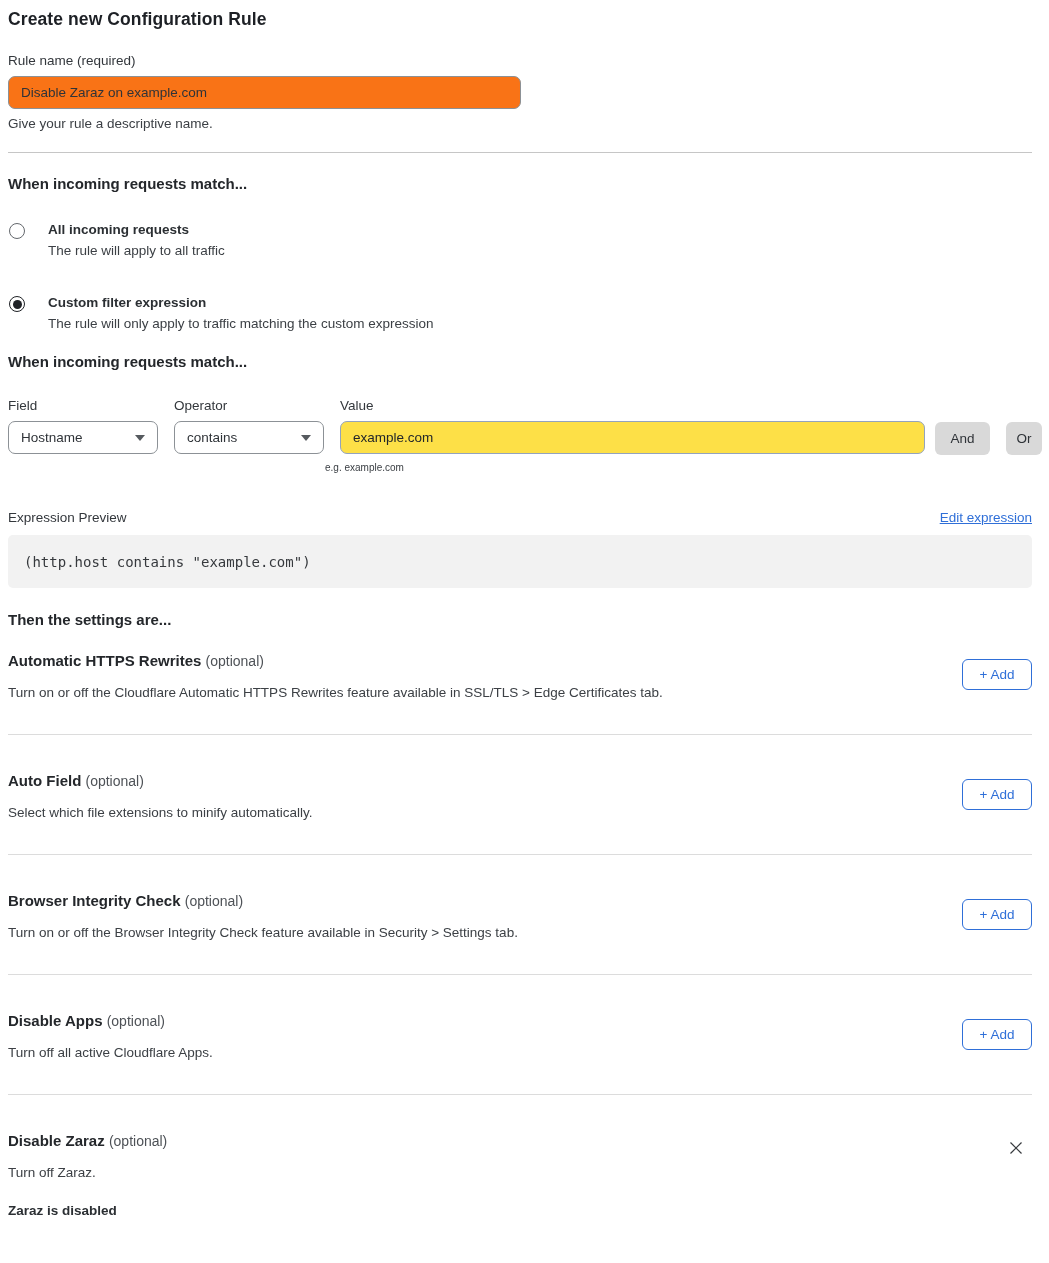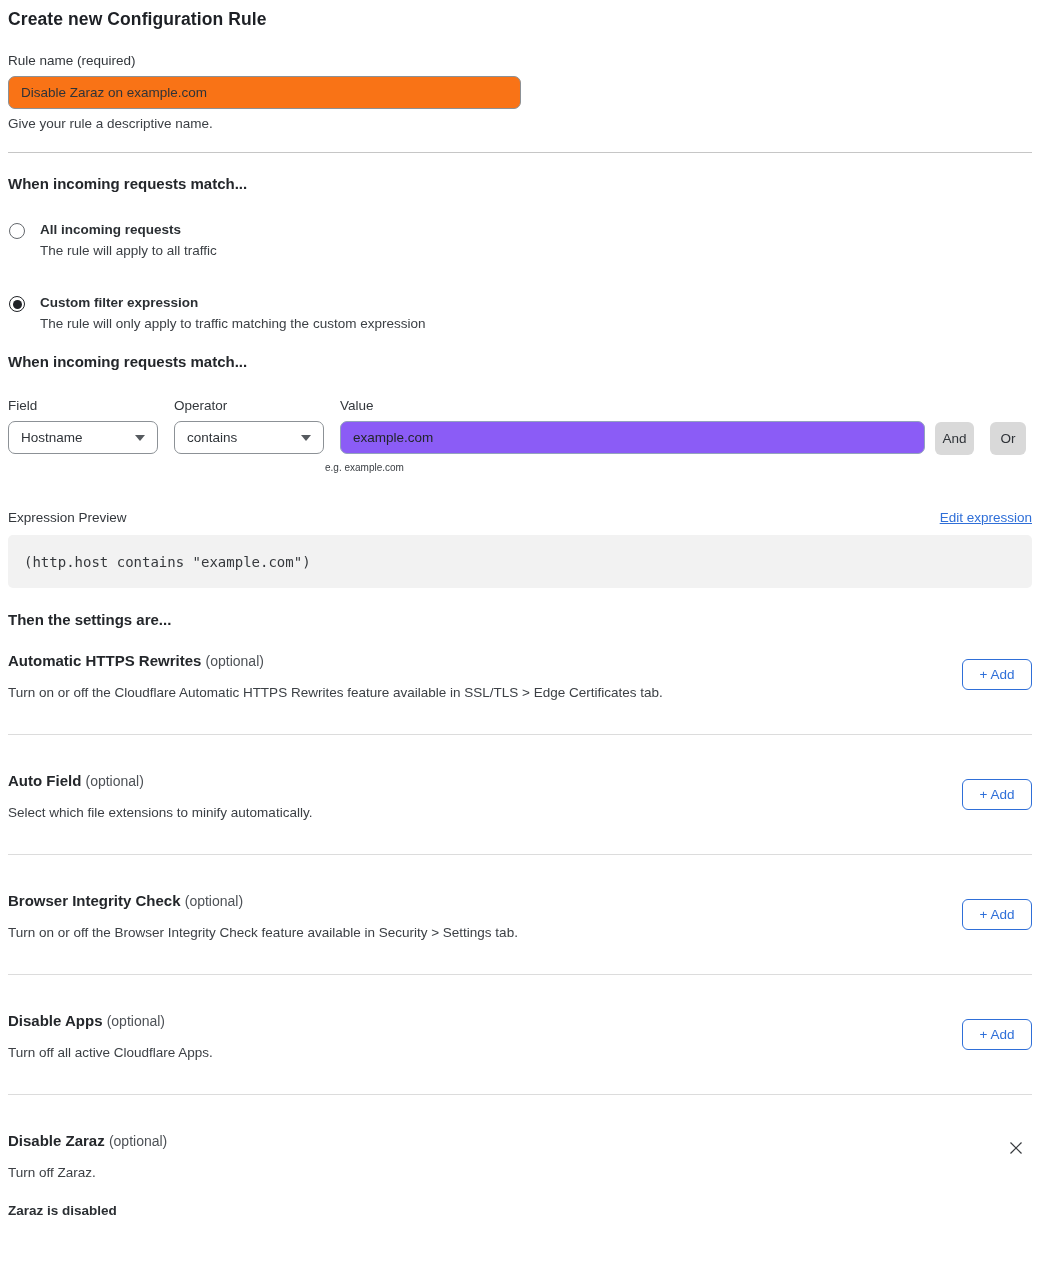--- a/index.html
+++ b/index.html
@@ -21,21 +21,21 @@
     padding: 0 12px; font-size: 13.5px; color: #2f3338;
     font-family: "Liberation Sans", sans-serif; background: #f97316; outline: none;
   }
   .helper { font-size: 13.5px; color: #3c4045; margin-top: 7px; }
 
   .divider { border: none; border-top: 1px solid #c6c6c6; margin-top: 21px; }
 
   .if-heading { font-size: 18px; font-weight: 700; color: #24272b; margin-top: 20px; }
   .match-heading { font-size: 15px; font-weight: 700; color: #24272b; margin-top: 22px; }
 
-  .radio-option { display: flex; margin-top: 30px; cursor: pointer; }
+  .radio-option { display: flex; margin-top: 30px; cursor: pointer; gap: 8px; }
   .radio-option + .radio-option { margin-top: 37px; }
   .radio-circle {
     flex: none; width: 16px; height: 16px; margin: 1px 15px 0 1px;
     border: 1.5px solid #64686d; border-radius: 50%; position: relative; background: #fff;
   }
   .radio-option.selected .radio-circle { border-color: #1f2226; }
   .radio-option.selected .radio-circle::after {
     content: ""; position: absolute; left: 2.5px; top: 2.5px; right: 2.5px; bottom: 2.5px;
     background: #1f2226; border-radius: 50%;
   }
@@ -50,30 +50,30 @@
     display: flex; align-items: center; justify-content: space-between;
     padding: 0 12px; font-size: 13.5px; color: #2f3338; cursor: pointer;
   }
   .caret {
     width: 0; height: 0;
     border-left: 5px solid transparent; border-right: 5px solid transparent;
     border-top: 6px solid #565a5f;
   }
   .value-input {
     width: 585px; height: 33px;
-    background: #8b5cf6; border: 1px solid #93a3bd; border-radius: 7px;
+    background: #fde047; border: 1px solid #93a3bd; border-radius: 7px;
     padding: 14px 12px; font-size: 13.5px; color: #22262a;
     font-family: "Liberation Sans", sans-serif; outline: none;
   }
   .andor { display: flex; margin-left: 10px; margin-top: 24px; }
   .btn-gray {
     height: 33px; background: #d9d9d9; border: none; border-radius: 6px;
     font-size: 13.5px; color: #2f3338; font-family: "Liberation Sans", sans-serif; cursor: pointer;
   }
-  .btn-and { width: 39px; }
+  .btn-and { width: 55px; }
   .btn-or  { width: 36px; margin-left: 16px; }
   .eg-helper { margin: 7px 0 0 317px; font-size: 10px; color: #3c4045; }
 
   .preview-row { display: flex; justify-content: space-between; margin-top: 37px; }
   .preview-label { font-size: 13.5px; color: #33373c; }
   .edit-link { font-size: 13.5px; color: #2f6fd8; text-decoration: underline; cursor: pointer; }
 
   .code-box {
     margin-top: 10px; height: 53px; background: #f2f2f2; border-radius: 5px;
     display: flex; align-items: center; padding: 0 16px;

